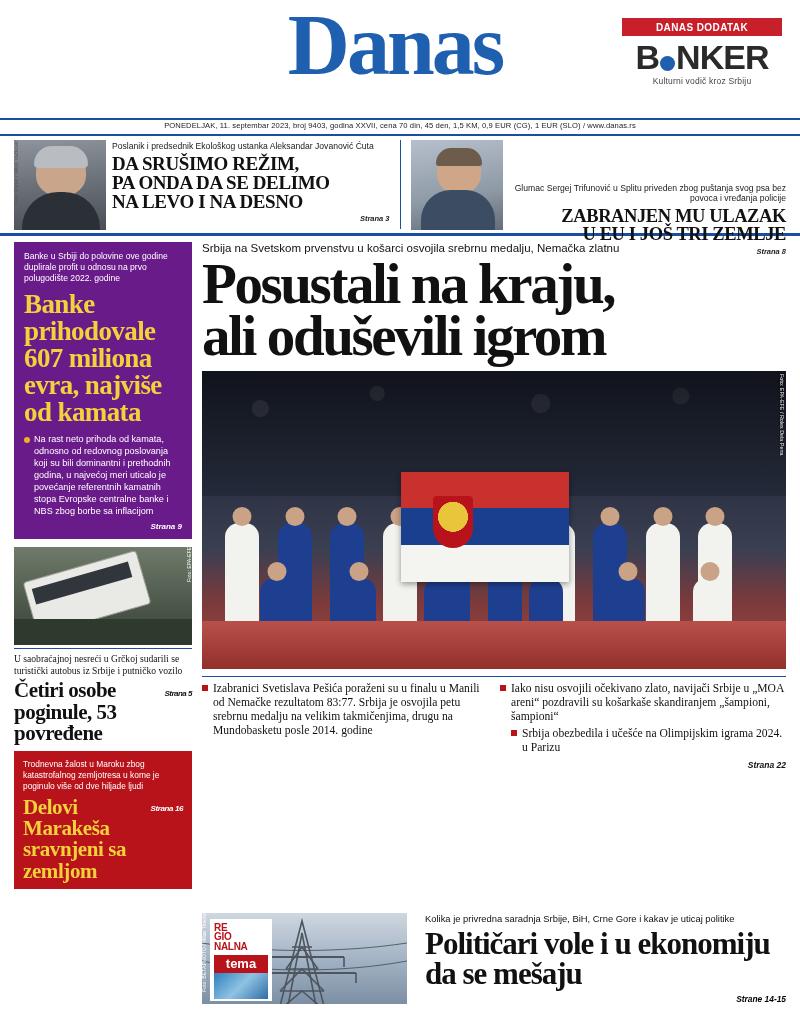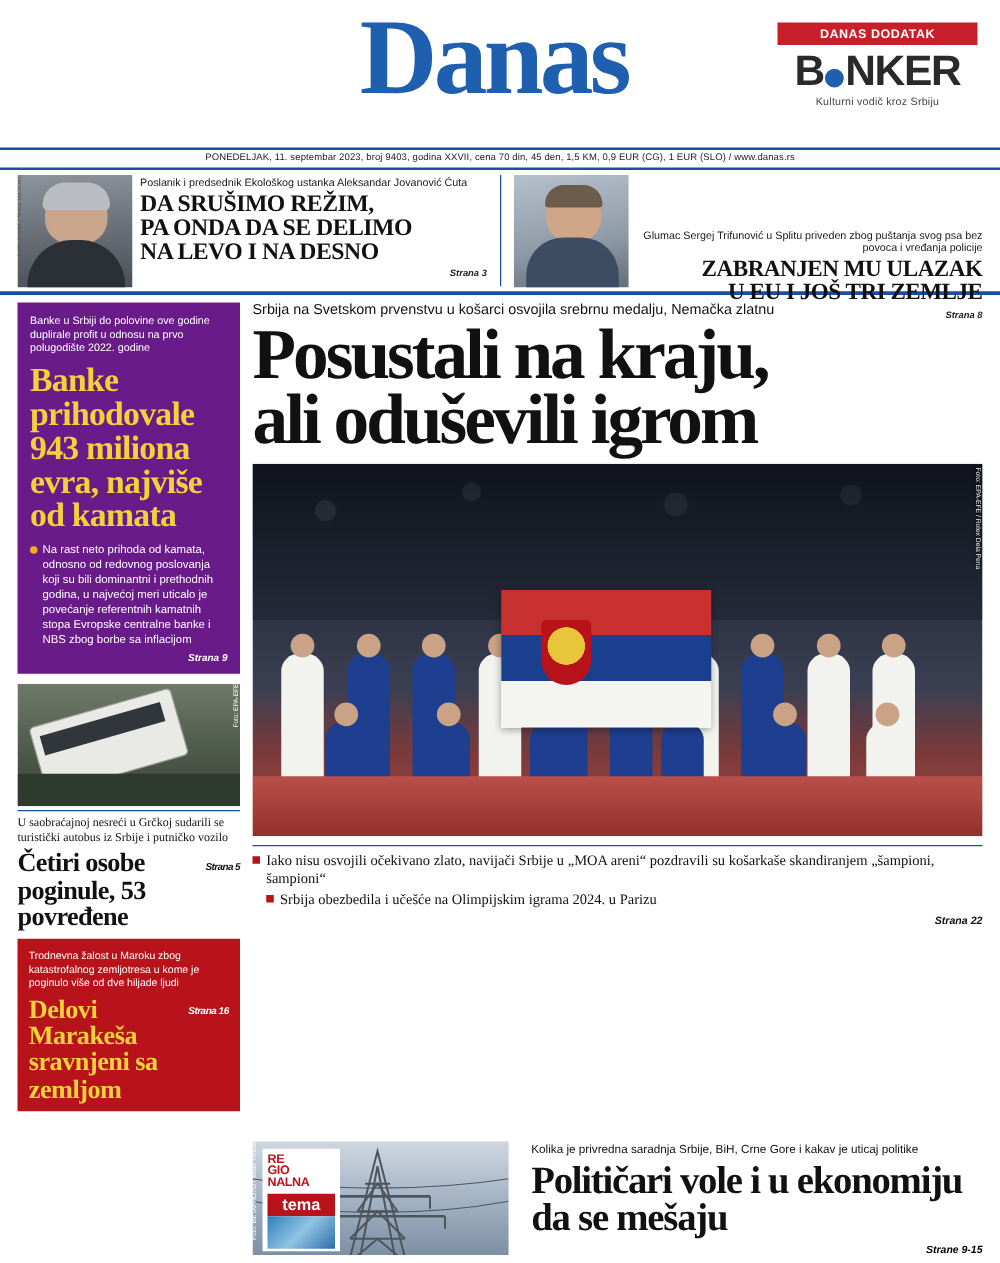--- a/index.html
+++ b/index.html
@@ -551,21 +551,21 @@
       </div>
     </div>
   </div>
 
   <div class="main">
 
     <div class="col-left">
 
       <div class="purple-box">
         <div class="kick">Banke u Srbiji do polovine ove godine duplirale profit u odnosu na prvo polugodište 2022. godine</div>
-        <div class="title">Banke prihodovale 943 miliona evra, najviše od kamata</div>
+        <div class="title">Banke prihodovale 607 miliona evra, najviše od kamata</div>
         <div class="body">
           <span class="bullet-dot"></span>
           <span>Na rast neto prihoda od kamata, odnosno od redovnog poslovanja koji su bili dominantni i prethodnih godina, u najvećoj meri uticalo je povećanje referentnih kamatnih stopa Evropske centralne banke i NBS zbog borbe sa inflacijom</span>
         </div>
         <div class="page-ref">Strana 9</div>
       </div>
 
       <div class="crash-photo">
         <div class="ph ph-crash">
             <div class="bus"></div>
@@ -650,20 +650,24 @@
           </div>
           <div class="flag">
               <div class="emblem"></div>
             </div>
           <div class="court"></div>
         </div>
         <div class="photo-credit-r">Foto: EPA-EFE / Rolex Dela Pena</div>
       </div>
 
       <div class="lead-body">
+        <div class="lead-col">
+          <span class="sq-bullet"></span>
+          <span>Izabranici Svetislava Pešića poraženi su u finalu u Manili od Nemačke rezultatom 83:77. Srbija je osvojila petu srebrnu medalju na velikim takmičenjima, drugu na Mundobasketu posle 2014. godine</span>
+        </div>
         <div class="lead-col">
           <span class="sq-bullet"></span>
           <span>Iako nisu osvojili očekivano zlato, navijači Srbije u „MOA areni“ pozdravili su košarkaše skandiranjem „šampioni, šampioni“</span>
           <div class="para2">
             <span class="sq-bullet"></span>
             <span>Srbija obezbedila i učešće na Olimpijskim igrama 2024. u Parizu</span>
           </div>
           <div class="lead-pg">Strana 22</div>
         </div>
       </div>
@@ -696,17 +700,17 @@
         <div class="l1">GIO</div>
         <div class="l1">NALNA</div>
         <div class="tema">tema</div>
         <div class="ad-map"></div>
       </div>
     </div>
 
     <div class="b-right">
       <div class="kick">Kolika je privredna saradnja Srbije, BiH, Crne Gore i kakav je uticaj politike</div>
       <div class="head">Političari vole i u ekonomiju da se mešaju</div>
-      <div class="pg">Strane 9-15</div>
+      <div class="pg">Strane 14-15</div>
     </div>
   </div>
 
 </div>
 
 </body></html>

